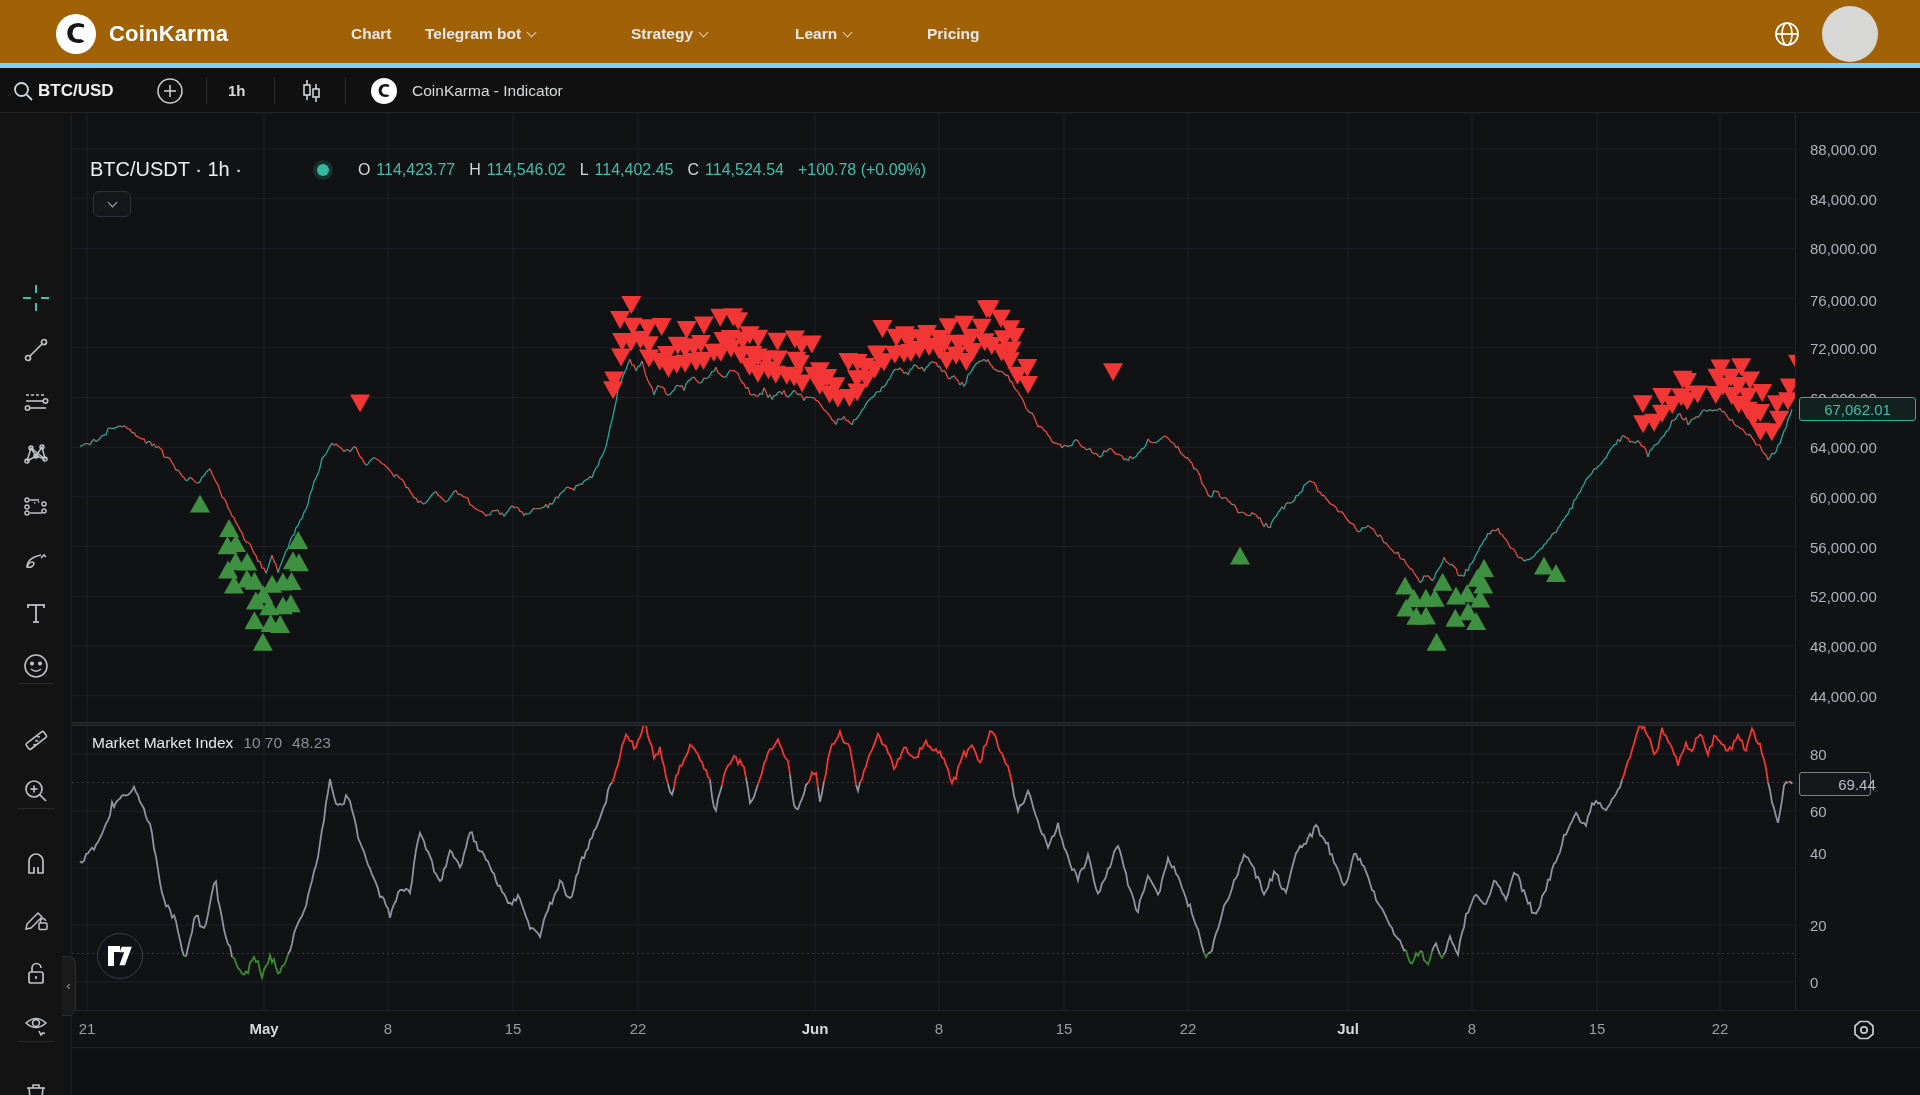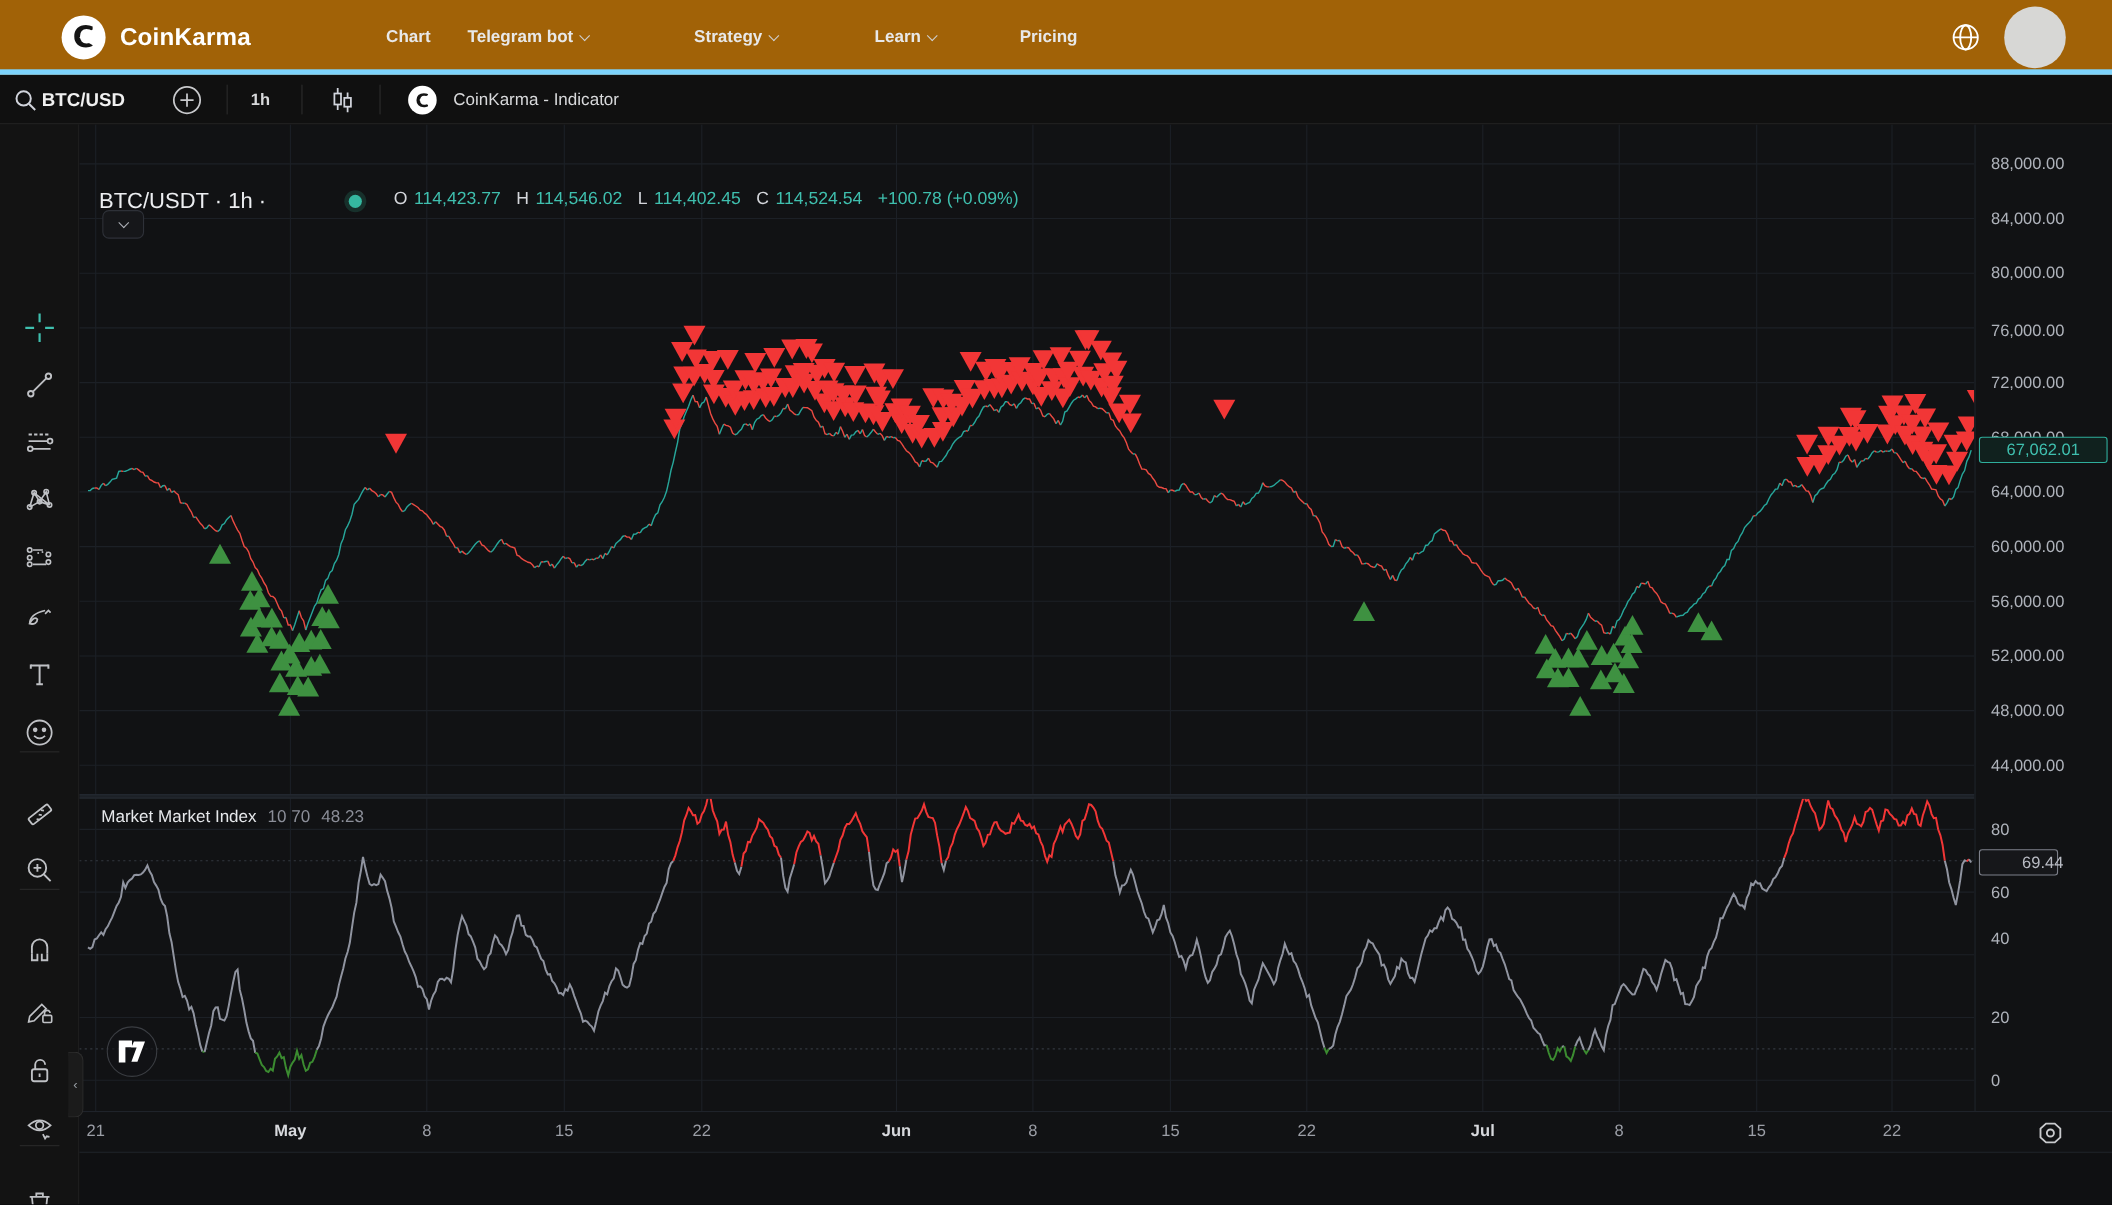--- a/index.html
+++ b/index.html
@@ -29,21 +29,21 @@
   .tool { position:absolute; left:14px; width:44px; height:44px; display:flex; align-items:center; justify-content:center; border-radius:6px; cursor:pointer; }
   .tool-div { position:absolute; left:18px; width:36px; height:1px; background:#2a2a2a; }
   #sb-handle { position:absolute; left:62px; top:956px; width:14px; height:60px; background:#1b1b1b; border:1px solid #2d2d2d; border-left:none; border-radius:0 8px 8px 0; color:#9aa0a6; font-size:12px; display:flex; align-items:center; justify-content:center; cursor:pointer; z-index:26; }
 
   
   #chart-wrap { position:absolute; left:72px; top:113px; width:1723px; height:897px; background:#111214; }
   #chart-svg { position:absolute; left:0; top:0; }
   #pane-sep { position:absolute; left:72px; top:722px; width:1723px; height:4px; background:#1c2026; border-top:1px solid #262b33; border-bottom:1px solid #262b33; z-index:6; }
 
   
-  #legend { position:absolute; left:90px; top:172px; display:flex; align-items:flex-start; gap:10px; z-index:10; }
+  #legend { position:absolute; left:90px; top:158px; display:flex; align-items:center; gap:10px; z-index:10; }
   #legend-symbol { color:#eceef1; font-size:20px; font-weight:500; }
   .ohlc { display:flex; align-items:center; gap:6px; font-size:16px; margin-left:14px; }
   .ohlc .lbl { color:#d4d6db; }
   .ohlc .val { color:#3fbfae; }
   #legend-collapse { position:absolute; left:93px; top:191px; width:38px; height:26px; background:#16171a; border:1px solid #2e3138; border-radius:6px; display:flex; align-items:center; justify-content:center; z-index:10; cursor:pointer; }
   #legend-collapse .chev { border-color:#aeb1b8; }
 
   
   #osc-title { position:absolute; left:92px; top:734px; display:flex; align-items:baseline; gap:10px; z-index:10; font-size:15.5px; }
   #osc-title .t { color:#e6e8eb; }

